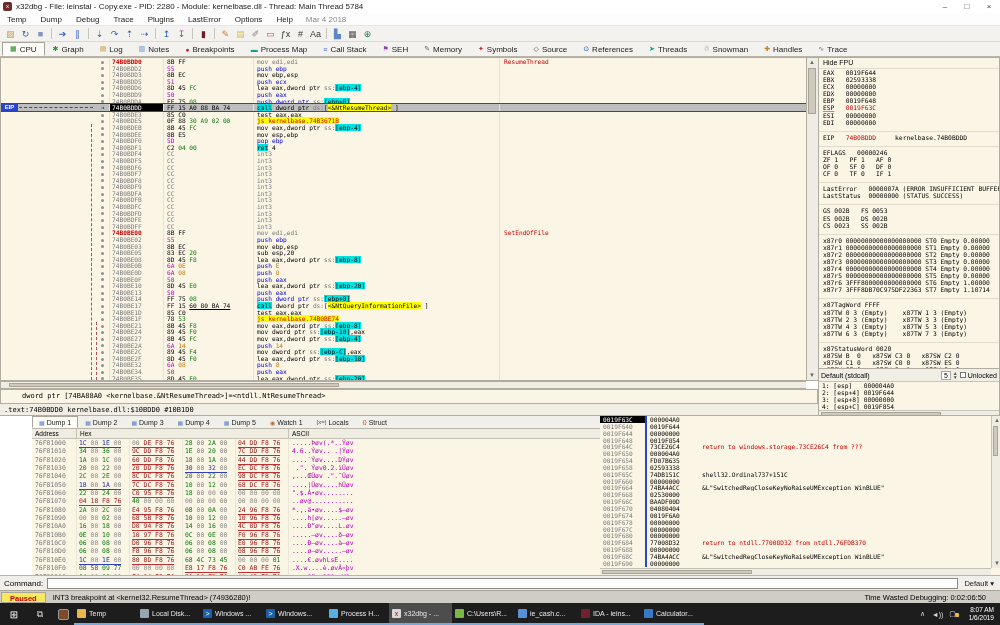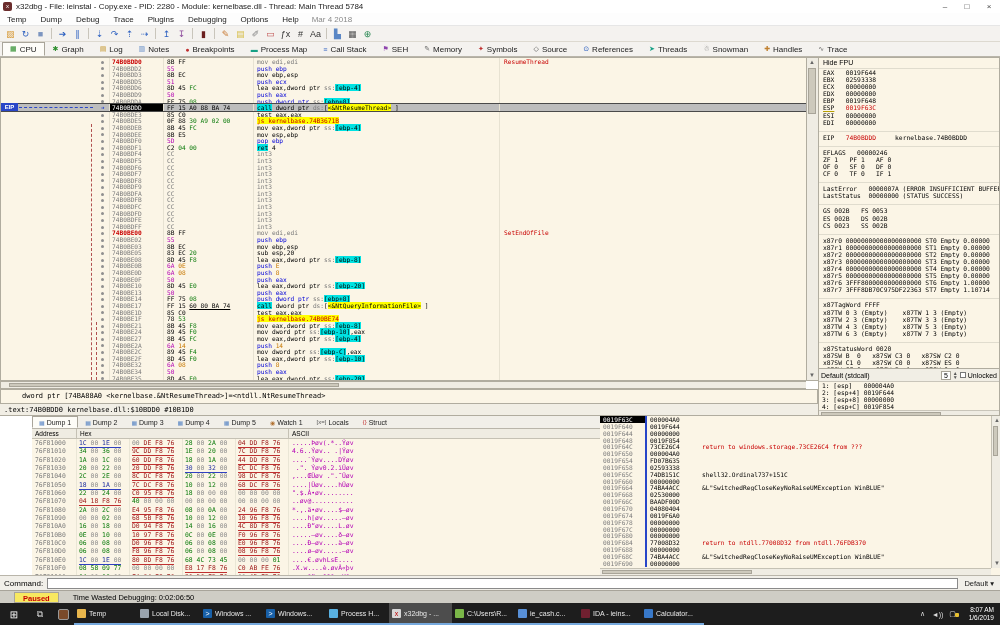--- a/index.html
+++ b/index.html
@@ -98,21 +98,21 @@
   .st-cmt.red{color:#c80000;}
   #stack-vscroll{position:absolute;right:0;top:0;width:9px;height:152px;background:#efece3;border-left:1px solid #c5c1b4;}
   #stack-hscroll{position:absolute;left:0;bottom:0;width:391px;height:7px;background:#efece3;border-top:1px solid #c5c1b4;}
 
   
   #cmdbar{position:absolute;left:0;top:575px;width:1000px;height:15px;background:#f1efe9;border-top:1px solid #b9b5aa;display:flex;align-items:center;font-size:8px;color:#000;}
   #cmd-label{padding:0 4px;}
   #cmd-input{flex:1;height:11px;background:#fff;border:1px solid #8a8a8a;font-size:8px;padding:0 2px;font-family:"DejaVu Sans Mono",monospace;}
   #cmd-default{padding:0 6px;display:flex;align-items:center;font-size:7.5px;color:#222;}
   #statusbar{position:absolute;left:0;top:590px;width:1000px;height:13px;background:#cfcdc5;border-top:1px solid #a8a49a;display:flex;align-items:center;font-size:7.5px;}
-  #status-state{background:#f8e860;color:#c80000;font-weight:bold;padding:0 8px;height:11px;line-height:11px;border:1px solid #a8a49a;margin:0 14px;}
+  #status-state{background:#f8e860;color:#c80000;font-weight:bold;padding:0 8px;height:11px;line-height:11px;border:1px solid #a8a49a;margin:0 1px;}
   #status-msg{padding-left:6px;color:#000;flex:1;}
   #status-time{padding-right:14px;color:#000;}
 
   
   #taskbar{position:absolute;left:0;top:603px;width:1000px;height:22px;background:#1d1d1d;display:flex;align-items:stretch;color:#e8e8e8;}
   #start-btn{width:28px;display:flex;align-items:center;justify-content:center;color:#fff;font-size:10px;}
   #tb-search{width:200px;background:#3d3d3d;border:1px solid #555;display:flex;align-items:center;padding-left:8px;font-size:7.5px;color:#c9c9c9;}
   #task-view{width:24px;display:flex;align-items:center;justify-content:center;font-size:9px;color:#ddd;}
   #pinned-app{width:22px;display:flex;align-items:center;justify-content:center;}
   #pinned-app .pic{width:11px;height:11px;border-radius:2px;background:#7a4a2a;border:1px solid #999;}
@@ -139,21 +139,21 @@
       <span class="wbtn">×</span>
     </div>
   </div>
 
   <div id="menubar">
       <span class="menu-item">Temp</span>
       <span class="menu-item">Dump</span>
       <span class="menu-item">Debug</span>
       <span class="menu-item">Trace</span>
       <span class="menu-item">Plugins</span>
-      <span class="menu-item">Debugging</span>
+      <span class="menu-item">LastError</span>
       <span class="menu-item">Options</span>
       <span class="menu-item">Help</span>
       <span class="menu-date">Mar 4 2018</span>
     </div>
 
   <div id="toolbar">
       <span class="tico" style="color: rgb(216, 156, 60);">▨</span>
       <span class="tico" style="color: rgb(43, 95, 192);">↻</span>
       <span class="tico" style="color: rgb(124, 149, 192);">■</span>
       <div class="tsep"></div>
@@ -489,20 +489,21 @@
   <div id="cmdbar">
     <span id="cmd-label">Command:</span>
     <input id="cmd-input" style="">
     <span id="cmd-default">
       <span>Default</span>&nbsp;<span>▾</span>
     </span>
   </div>
 
   <div id="statusbar">
     <span id="status-state">Paused</span>
+    <span id="status-msg">INT3 breakpoint at &lt;kernel32.ResumeThread&gt; (74936280)!</span>
     <span id="status-time">Time Wasted Debugging: 0:02:06:50</span>
   </div>
 
   <div id="taskbar">
     <div id="start-btn">
         <span>⊞</span>
       </div>
     <div id="task-view">
         <span>⧉</span>
       </div>

